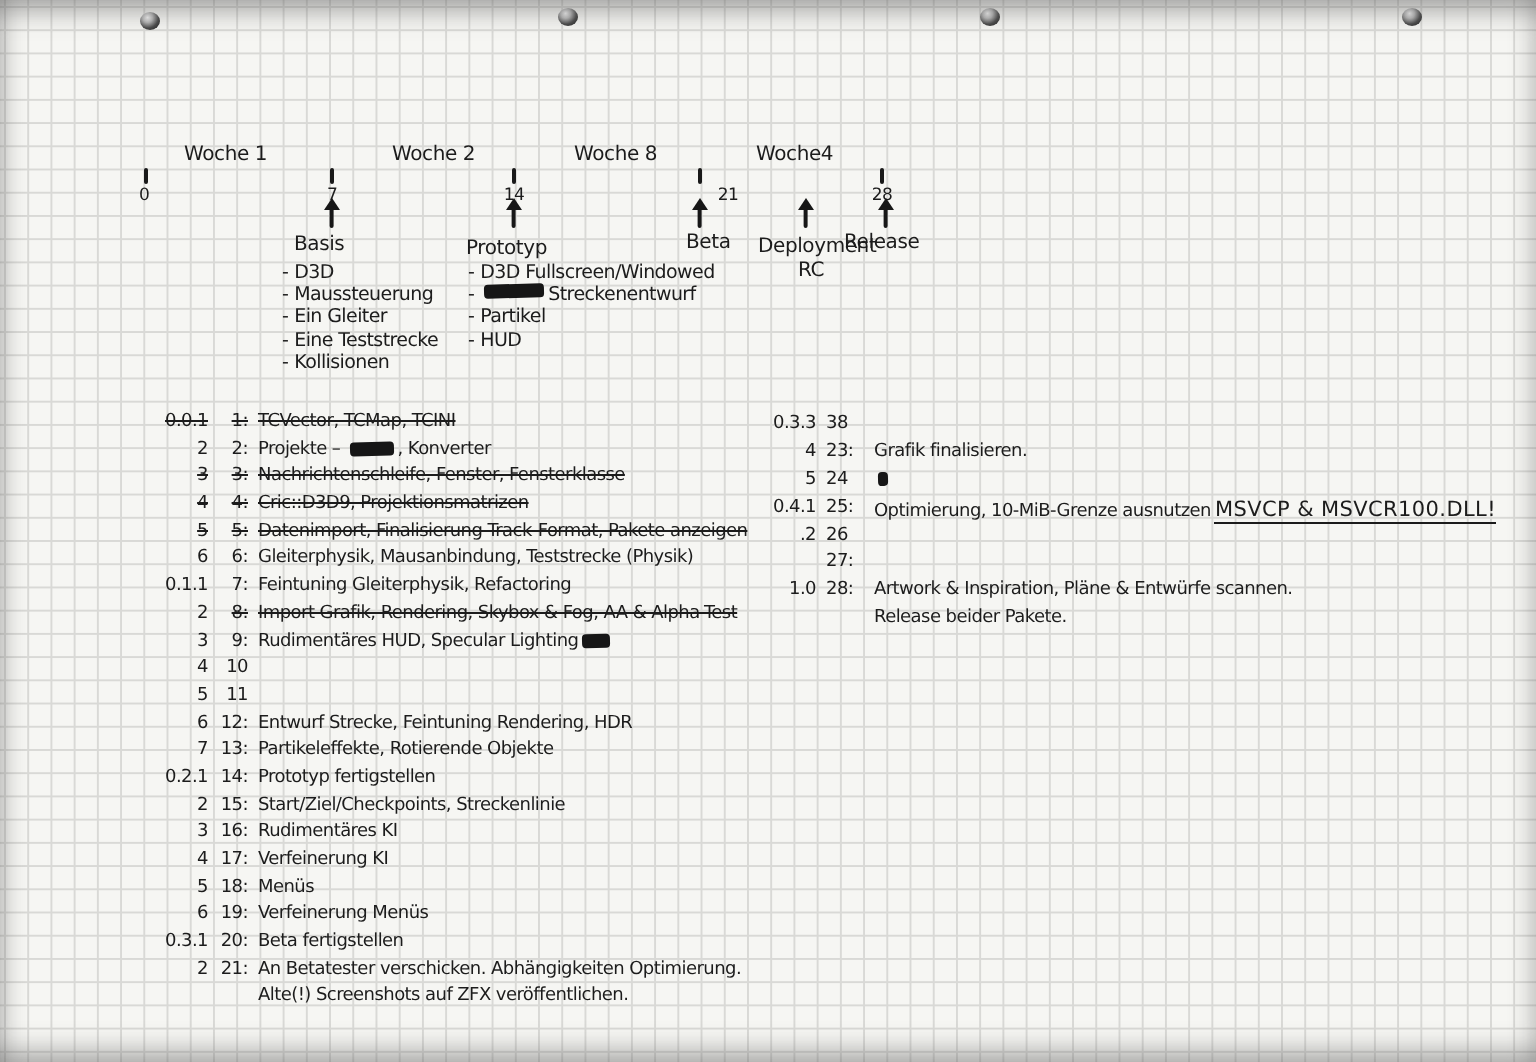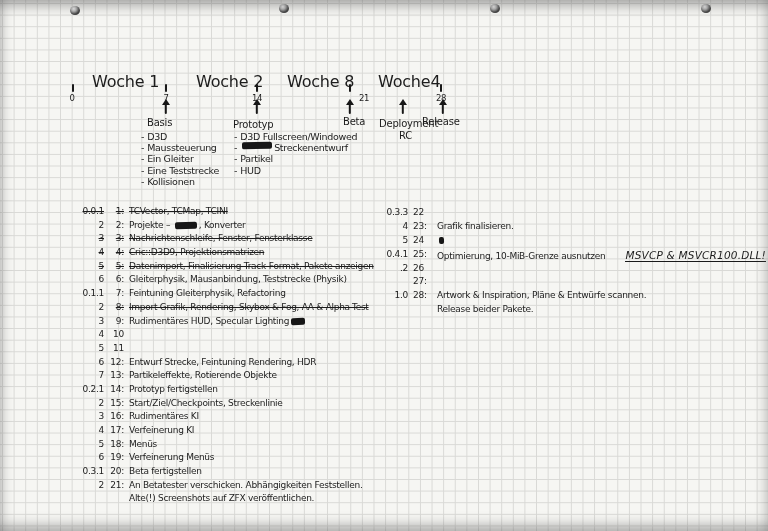--- a/index.html
+++ b/index.html
@@ -20,21 +20,21 @@
       inset 0 16px 12px -10px rgba(105,105,105,.55),
       inset 0 -15px 12px -9px rgba(105,105,105,.50),
       inset 12px 0 10px -8px rgba(110,110,110,.35),
       inset -12px 0 10px -8px rgba(110,110,110,.30);
   }
   .hole{
     position:absolute;width:10px;height:9px;border-radius:50%;
     background:radial-gradient(circle at 38% 30%, #f4f4f4 0%, #b8b8b8 28%, #4a4a4a 60%, #141414 100%);
   }
   
-  .tl-week{position:absolute;font-size:16px;letter-spacing:-0.2px;white-space:nowrap;}
+  .tl-week{position:absolute;font-size:10px;letter-spacing:-0.2px;white-space:nowrap;}
   .tick{position:absolute;width:2px;height:8px;background:#191919;transform:translateX(-50%);border-radius:1px;}
   .tick-num{position:absolute;transform:translateX(-50%);font-size:8.5px;letter-spacing:-0.3px;}
   .arrow-up{position:absolute;width:12px;height:15px;transform:translateX(-50%);}
   .arrow-up::before{content:"";position:absolute;top:0;left:50%;transform:translateX(-50%);
     border-left:4.5px solid transparent;border-right:4.5px solid transparent;border-bottom:6px solid #171717;}
   .arrow-up::after{content:"";position:absolute;top:4px;left:50%;transform:translateX(-50%);
     width:2.4px;height:11px;background:#171717;border-radius:1px;}
   .tl-label{position:absolute;font-size:10px;letter-spacing:-0.2px;white-space:nowrap;}
   .bullets{position:absolute;font-size:9.5px;line-height:11.2px;letter-spacing:-0.3px;}
   .bullet-line{display:flex;white-space:nowrap;}
@@ -44,21 +44,21 @@
   #tasks-left{left:42px;top:206px;width:320px;}
   #tasks-left .task-row{height:13.7px;}
   #tasks-right{left:346px;top:207px;width:418px;}
   #tasks-right .task-row{height:13.9px;}
   .task-row{display:flex;align-items:flex-start;white-space:nowrap;}
   .task-row .prefix{width:26px;flex:none;text-align:right;margin-left:36px;}
   .task-row .num{width:17px;flex:none;text-align:right;margin-left:3px;}
   #tasks-right .task-row .num{width:19px;text-align:left;margin-left:5px;}
   .task-row .text{margin-left:5px;}
   .strike{text-decoration:line-through;text-decoration-thickness:1.3px;}
-  .underline{border-bottom:1.4px solid #1b1b1b;margin-left:20px;font-size:10.5px;letter-spacing:0.2px;font-style:italic;}
+  .underline{border-bottom:1.4px solid #1b1b1b;margin-left:2px;font-size:10.5px;letter-spacing:0.2px;}
   .scribble{display:inline-block;height:7px;background:#161616;border-radius:2px;margin:0 2px;vertical-align:-1px;transform:rotate(-1.5deg);}
 </style>
 </head>
 <body>
 
 <div class="sheet">
 
   <div class="hole" style="left:70px;top:6px"></div>
   <div class="hole" style="left:279px;top:4px"></div>
   <div class="hole" style="left:490px;top:4px"></div>
@@ -235,32 +235,32 @@
         <span class="text"><span>Verfeinerung Menüs</span></span>
       </div>
       <div class="task-row">
         <span class="prefix">0.3.1</span>
         <span class="num">20:</span>
         <span class="text"><span>Beta fertigstellen</span></span>
       </div>
       <div class="task-row">
         <span class="prefix">2</span>
         <span class="num">21:</span>
-        <span class="text"><span>An Betatester verschicken. Abhängigkeiten Feststellen.</span></span>
+        <span class="text"><span>An Betatester verschicken. Abhängigkeiten Optimierung.</span></span>
       </div>
       <div class="task-row">
         <span class="prefix"></span>
         <span class="num"></span>
         <span class="text"><span>Alte(!) Screenshots auf ZFX veröffentlichen.</span></span>
       </div>
     </div>
   <div class="tasks" id="tasks-right">
       <div class="task-row">
         <span class="prefix">0.3.3</span>
-        <span class="num">22</span>
+        <span class="num">38</span>
         <span class="text"></span>
       </div>
       <div class="task-row">
         <span class="prefix">4</span>
         <span class="num">23:</span>
         <span class="text"><span>Grafik finalisieren.</span></span>
       </div>
       <div class="task-row">
         <span class="prefix">5</span>
         <span class="num">24</span>

